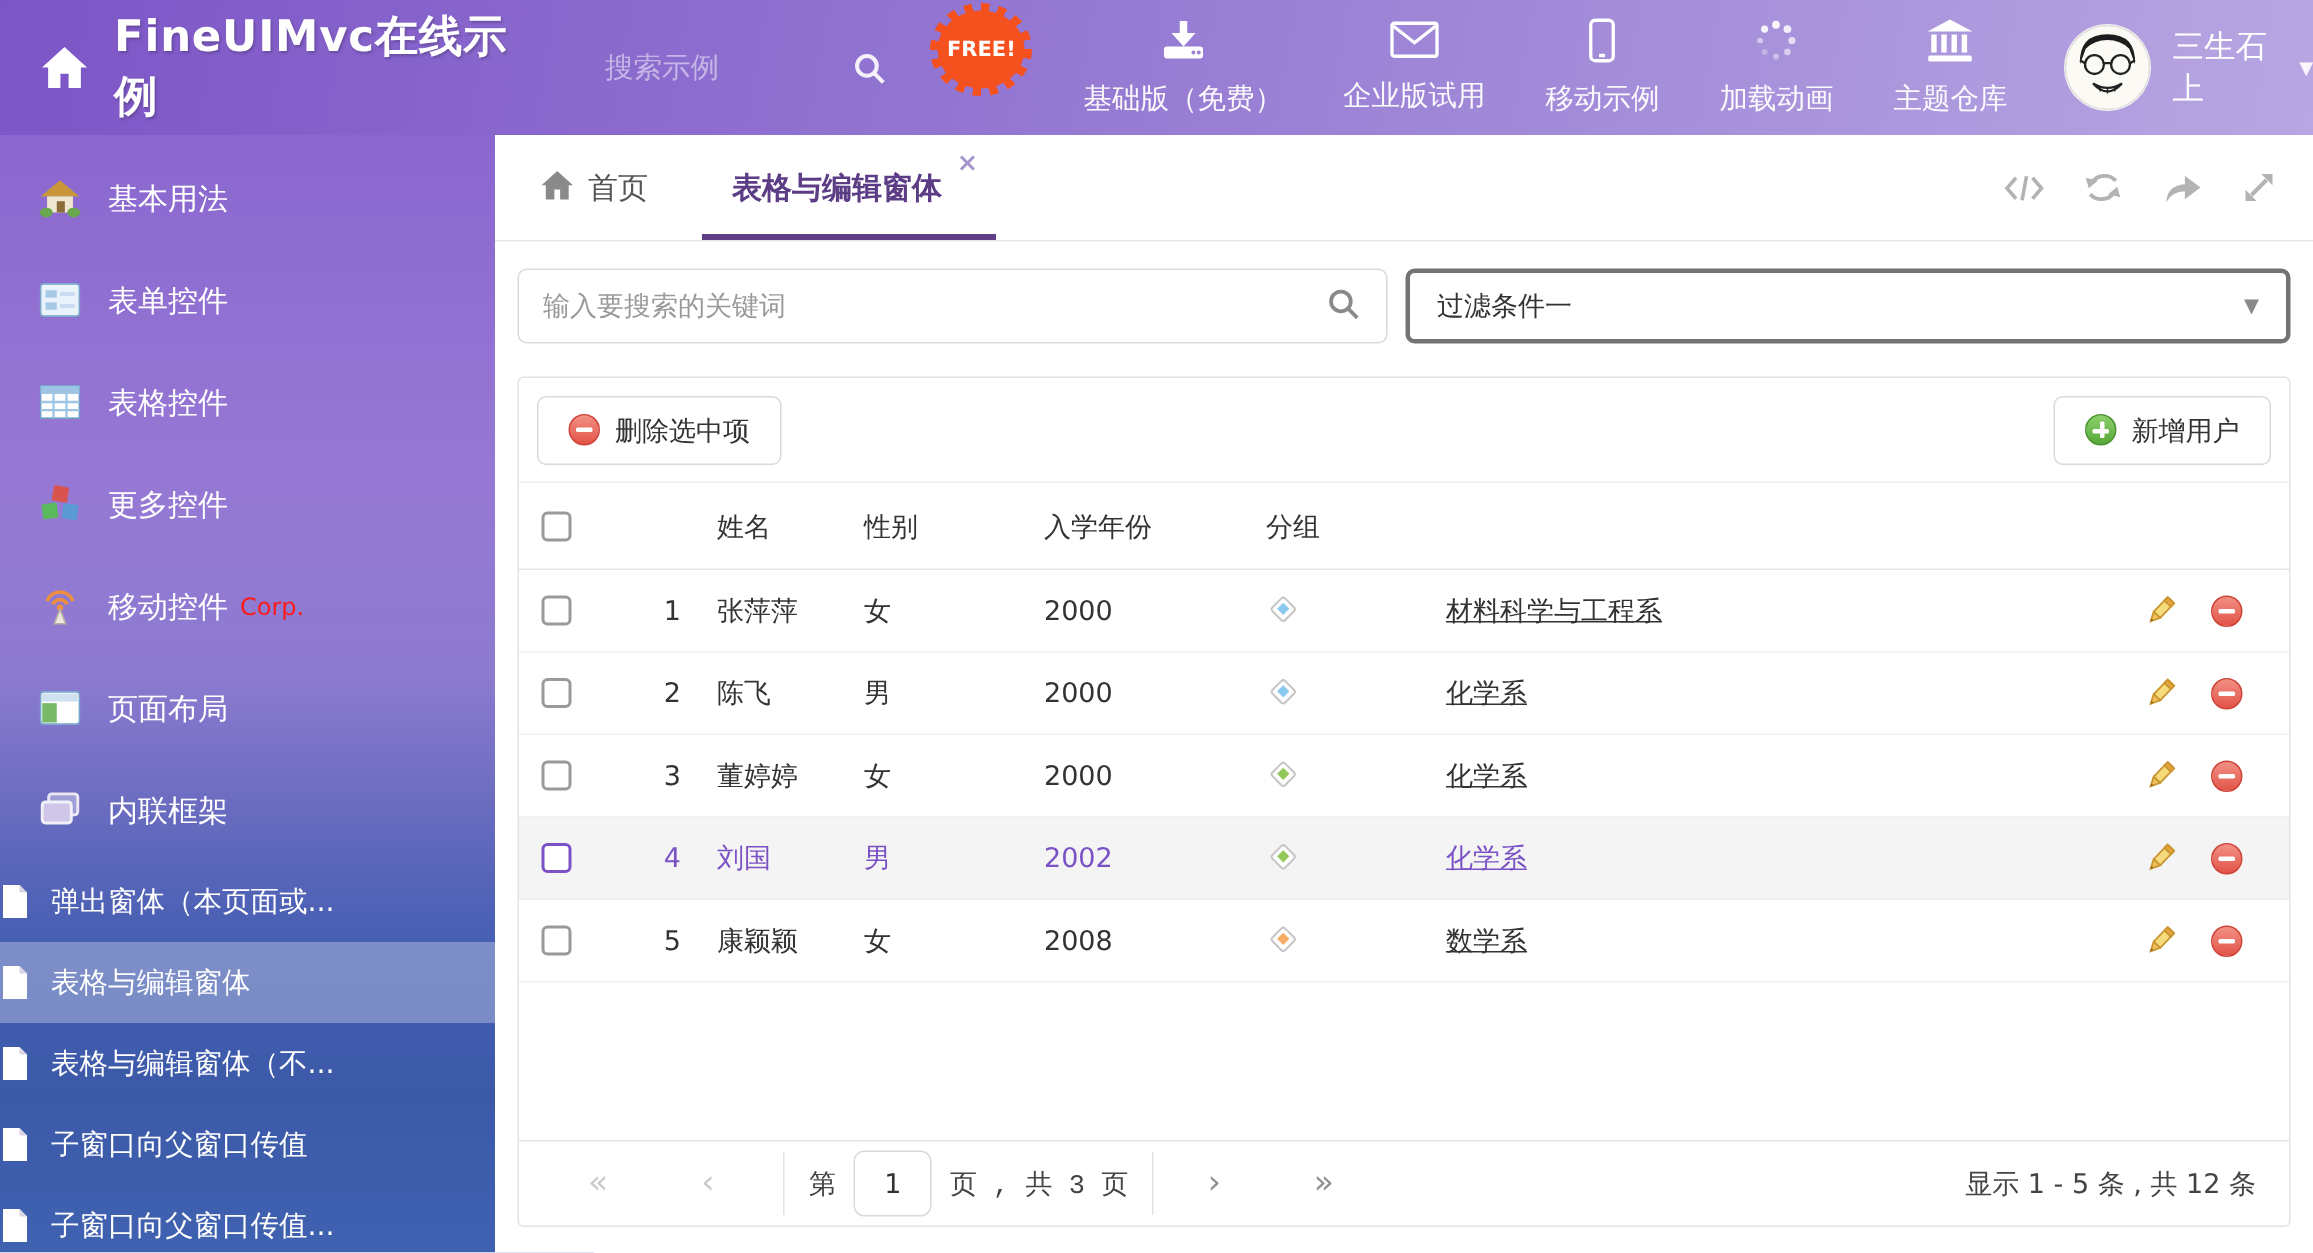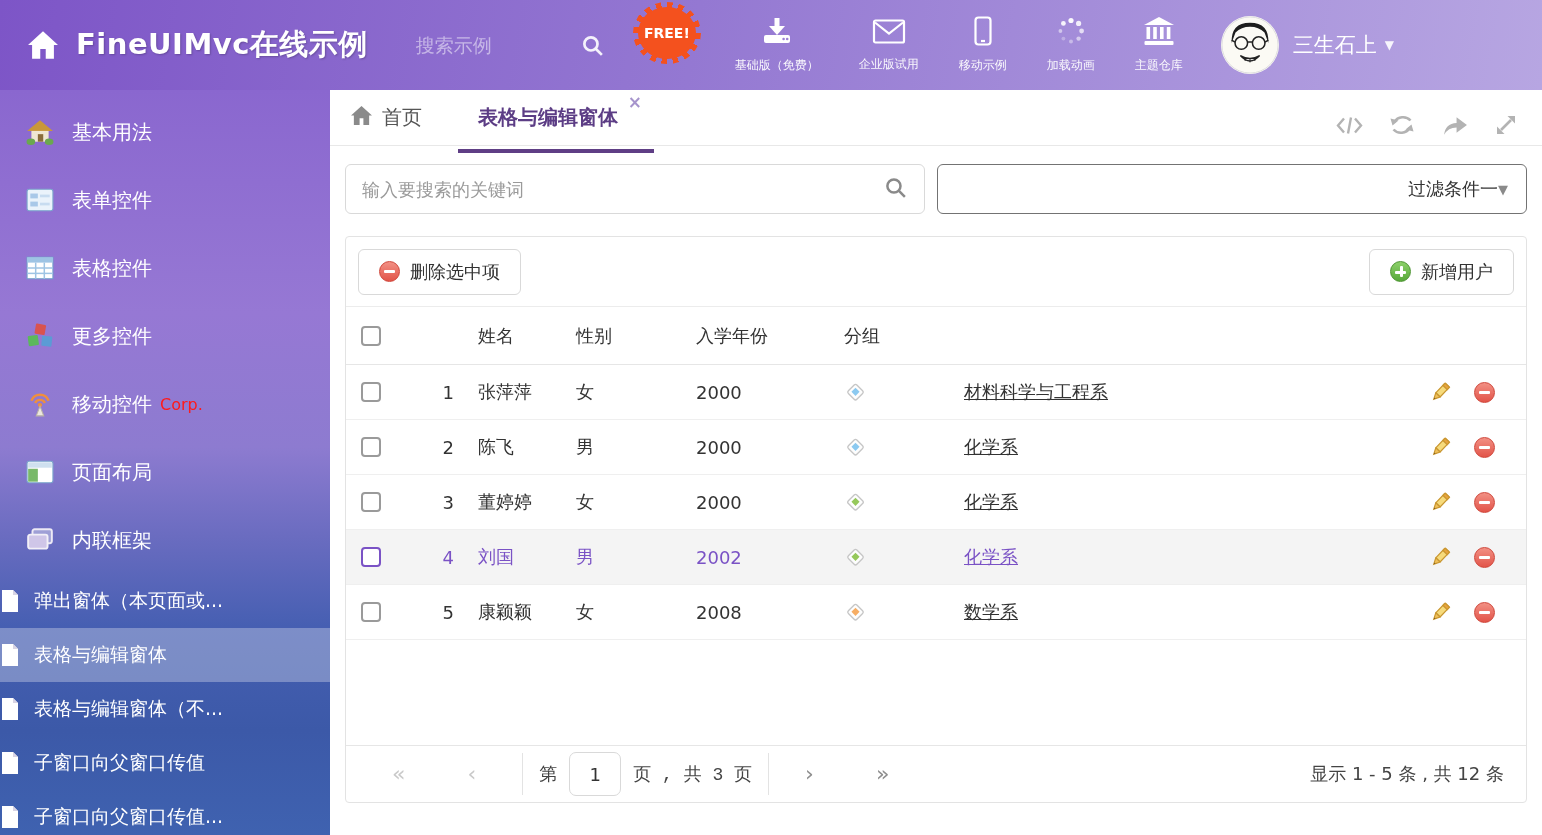--- a/index.html
+++ b/index.html
@@ -18,21 +18,21 @@
   .hdr-search input { width:150px; background:transparent; border:none; outline:none; font-size:19px; color:#fff; font-family:inherit; }
   .hdr-search input::placeholder { color:rgba(255,255,255,.5); }
   .hdr-search .sic { margin-left:14px; display:flex; }
   .free-badge { position:relative; width:68px; height:62px; margin-left:28px; align-self:flex-start; margin-top:2px; flex:none; }
   .free-spikes { position:absolute; inset:0; border-radius:50%;
     background:repeating-conic-gradient(#f4511e 0deg 11deg, rgba(0,0,0,0) 11deg 22.5deg); }
   .free-core { position:absolute; inset:5px; border-radius:50%; background:#f4511e;
     display:flex; align-items:center; justify-content:center; font-size:14px; font-weight:bold; color:#fff; }
   .hdr-nav { display:flex; align-items:center; margin-left:34px; gap:40px; }
   .nav-item { display:flex; flex-direction:column; align-items:center; gap:7px; cursor:pointer; }
-  .nav-item .lbl { font-size:12px; color:rgba(255,255,255,.95); white-space:nowrap; }
+  .nav-item .lbl { font-size:19px; color:rgba(255,255,255,.95); white-space:nowrap; }
   .hdr-user { display:flex; align-items:center; margin-left:38px; }
   .avatar { width:58px; height:58px; border-radius:50%; overflow:hidden; background:#fbfaf4; flex:none; }
   .uname { font-size:21px; margin-left:14px; }
   .ucaret { font-size:12px; margin-left:8px; color:rgba(255,255,255,.9); }
 
   
   .sidebar {
     position:absolute; top:90px; left:0; width:396px; height:745px;
     background:linear-gradient(180deg,#8a67cf 0%,#9678d4 30%,#8d7bd0 48%,#6a6cc0 60%,#465fb2 72%,#3c59a8 86%,#3f62b0 100%);
     color:#fff; padding-top:8px; overflow:hidden;
@@ -43,35 +43,35 @@
   .corp { color:#ff1a1a; font-size:16px; margin-left:8px; }
   .side-chev { position:absolute; right:22px; font-size:12px; color:#fff; }
   .sub-item { height:54px; display:flex; align-items:center; cursor:pointer; }
   .sub-item .ficon { width:20px; height:24px; display:flex; flex:none; }
   .sub-item .slbl { font-size:19px; margin-left:14px; white-space:nowrap; }
   .sub-item.active { background:rgba(244,244,250,.32); }
 
   
   .main { position:absolute; top:90px; left:330px; width:1212px; height:745px; background:#fff; }
 
-  .tabbar { height:56px; border-bottom:1px solid #e8e8e8; display:flex; align-items:center; padding-left:20px; position:relative; }
+  .tabbar { height:71px; border-bottom:1px solid #e8e8e8; display:flex; align-items:center; padding-left:30px; position:relative; }
   .tab-home { display:flex; align-items:center; gap:9px; cursor:pointer; }
   .tab-home .tlbl { font-size:20px; color:#555; }
   .tab-active { position:relative; margin-left:48px; height:70px; display:flex; align-items:center; cursor:pointer; padding:0 8px; }
   .tab-active .tlbl { font-size:20px; font-weight:bold; color:#5c3d85; }
   .tab-close { position:absolute; top:9px; right:-16px; font-size:17px; font-weight:bold; color:#a globalize694cc; color:#a694cc; cursor:pointer; }
   .tab-active::after { content:""; position:absolute; left:-12px; right:-28px; bottom:0; height:4px; background:#5f3e85; }
   .tab-tools { position:absolute; right:24px; top:0; height:70px; display:flex; align-items:center; gap:26px; }
   .tab-tools .tt { display:flex; cursor:pointer; }
 
   .filter-row { display:flex; margin:18px 15px 0 15px; gap:12px; }
   .f-search { width:580px; height:50px; border:1px solid #d9d9d9; border-radius:6px; display:flex; align-items:center; padding:0 16px; background:#fff; }
   .f-search input { flex:1; border:none; outline:none; font-size:18px; color:#333; font-family:inherit; }
   .f-search input::placeholder { color:#9a9a9a; }
-  .f-select { flex:1; height:50px; border:1px solid #737373; border-radius:6px; display:flex; align-items:center; padding:16px 18px; cursor:pointer;text-align:right; }
+  .f-select { flex:1; height:50px; border:3px solid #737373; border-radius:6px; display:flex; align-items:center; padding:16px 18px; cursor:pointer; }
   .f-select .val { font-size:18px; color:#333; flex:1; }
   .f-select .caret { color:#8a8a8a; font-size:13px; }
 
   .panel { margin:22px 15px 0 15px; height:567px; border:1px solid #e3e3e3; border-radius:4px; display:flex; flex-direction:column; background:#fff; }
   .panel-toolbar { height:70px; display:flex; align-items:center; padding:0 12px; border-bottom:1px solid #ececec; }
   .btn { height:46px; border:1px solid #d9d9d9; border-radius:6px; background:#fff; display:flex; align-items:center; gap:10px; padding:0 20px; font-size:18px; color:#333; cursor:pointer; }
   .btn-add { margin-left:auto; }
   .ic-minus { width:21px; height:21px; border-radius:50%; background:linear-gradient(#f29084,#e25449); border:1px solid #cf4438; position:relative; flex:none; }
   .ic-minus::after { content:""; position:absolute; left:4px; right:4px; top:8px; height:3px; background:#fff; border-radius:1px; }
   .ic-plus { width:21px; height:21px; border-radius:50%; background:linear-gradient(#8cd06a,#57a839); border:1px solid #4c9431; position:relative; flex:none; }

